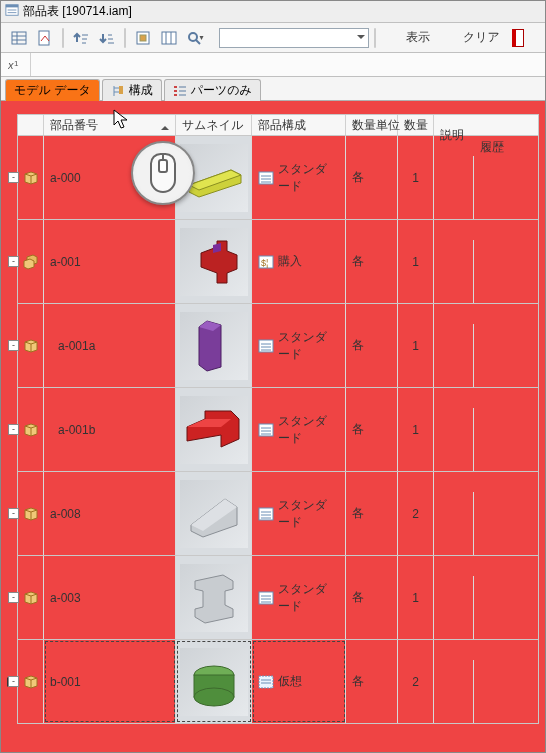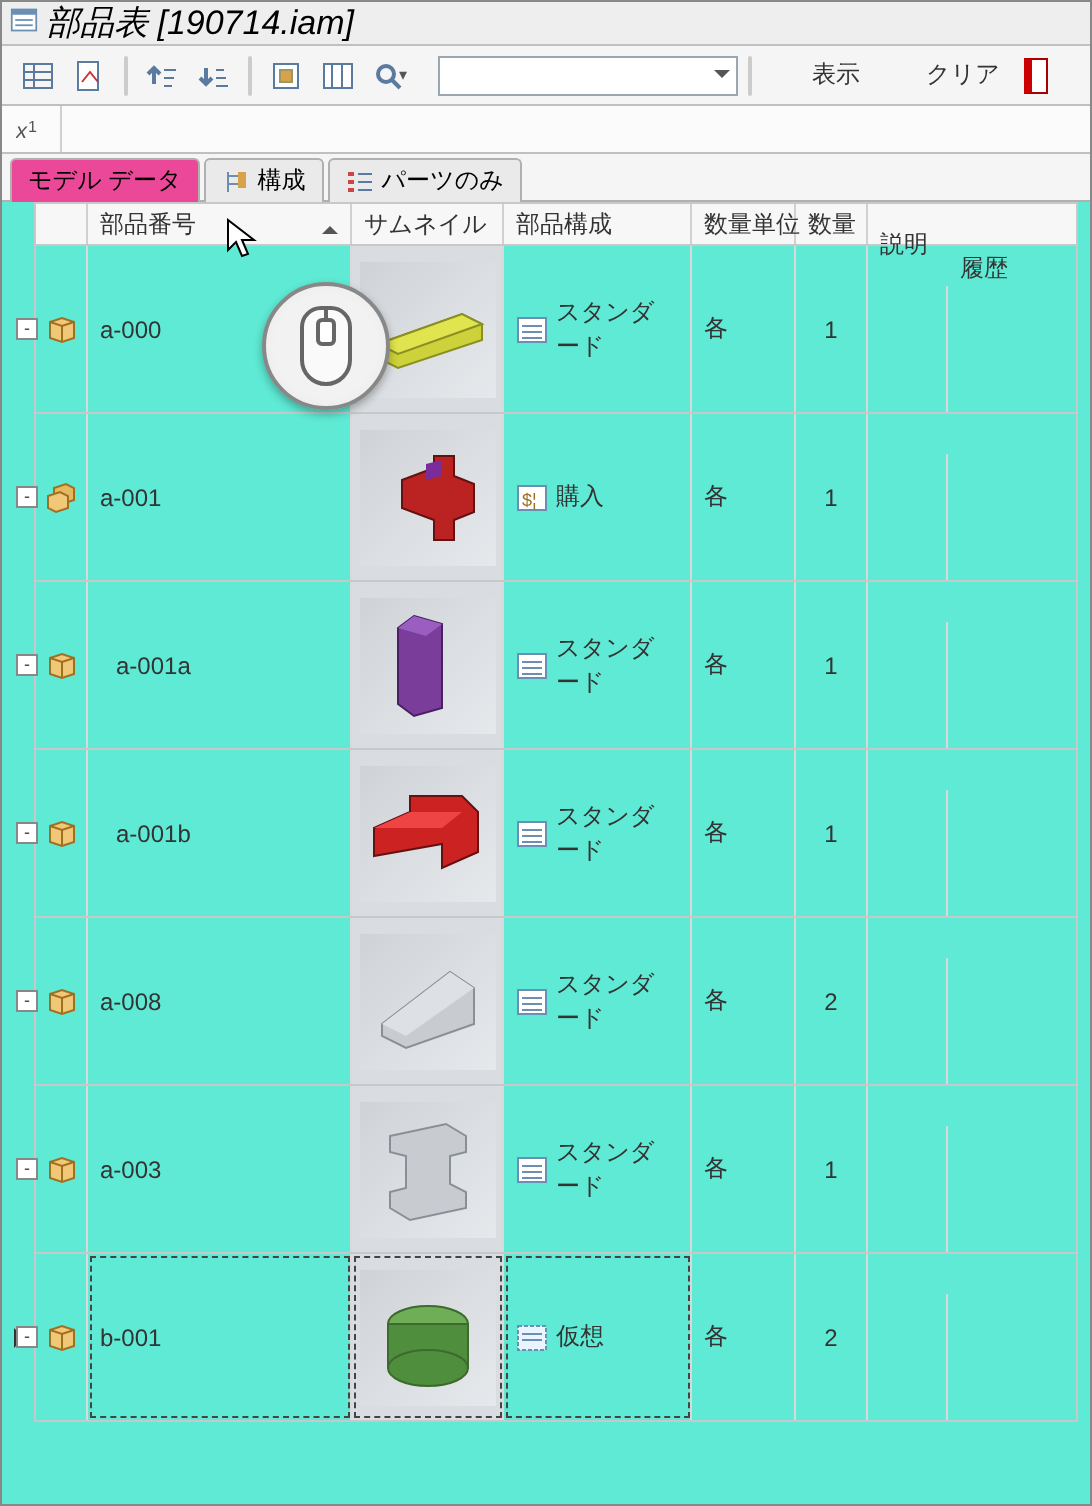--- a/index.html
+++ b/index.html
@@ -16,21 +16,21 @@
   .titlebar {
     height: 22px;
     display: flex;
     align-items: center;
     padding: 0 4px;
     background: #eee;
     border-bottom: 1px solid #c0c0c0;
     gap: 4px;
   }
   .titlebar .icon svg { width: 14px; height: 14px; }
-  .titlebar .title { font-size: 17px; font-style: italic; }
+  .titlebar .title { font-size: 12px; }
 
   
   .toolbar {
     height: 30px;
     display: flex;
     align-items: center;
     padding: 2px 6px;
     border-bottom: 1px solid #c0c0c0;
     background: #f5f5f5;
     gap: 2px;
@@ -76,25 +76,25 @@
   .tabbar { height: 24px; display:flex; align-items:flex-end; padding:0 4px; background:#f5f5f5; border-bottom:1px solid #b0b0b0; }
   .tab {
     display:flex; align-items:center; gap:4px;
     height:22px; padding:0 8px;
     border:1px solid #b0b0b0; border-bottom:none;
     background:#eaeaea; margin-right:2px;
     border-radius:3px 3px 0 0;
     font-size:12px;
     position:relative; top:1px;
   }
-  .tab.active { background:#ec4899; z-index:2; }
+  .tab.active { background:#f97316; z-index:2; }
   .tab .ticon { width:14px; height:14px; }
 
   
-  .gridwrap { position:relative; background:#5eead4; height:calc(753px - 22px - 30px - 24px - 24px); overflow:auto; padding:0 6px; }
+  .gridwrap { position:relative; background:#ef4444; height:calc(753px - 22px - 30px - 24px - 24px); overflow:auto; padding:13px 6px; }
   .gridhead {
     display:flex; height:22px; border:1px solid #c8c8c8; background:#f7f7f7;
     font-size:12px;
   }
   .gh {
     border-right:1px solid #d0d0d0; display:flex; align-items:center; padding:0 6px;
     color:#333; white-space:nowrap;
     position:relative;
   }
   .c-tree { width: 26px; padding:0; }

